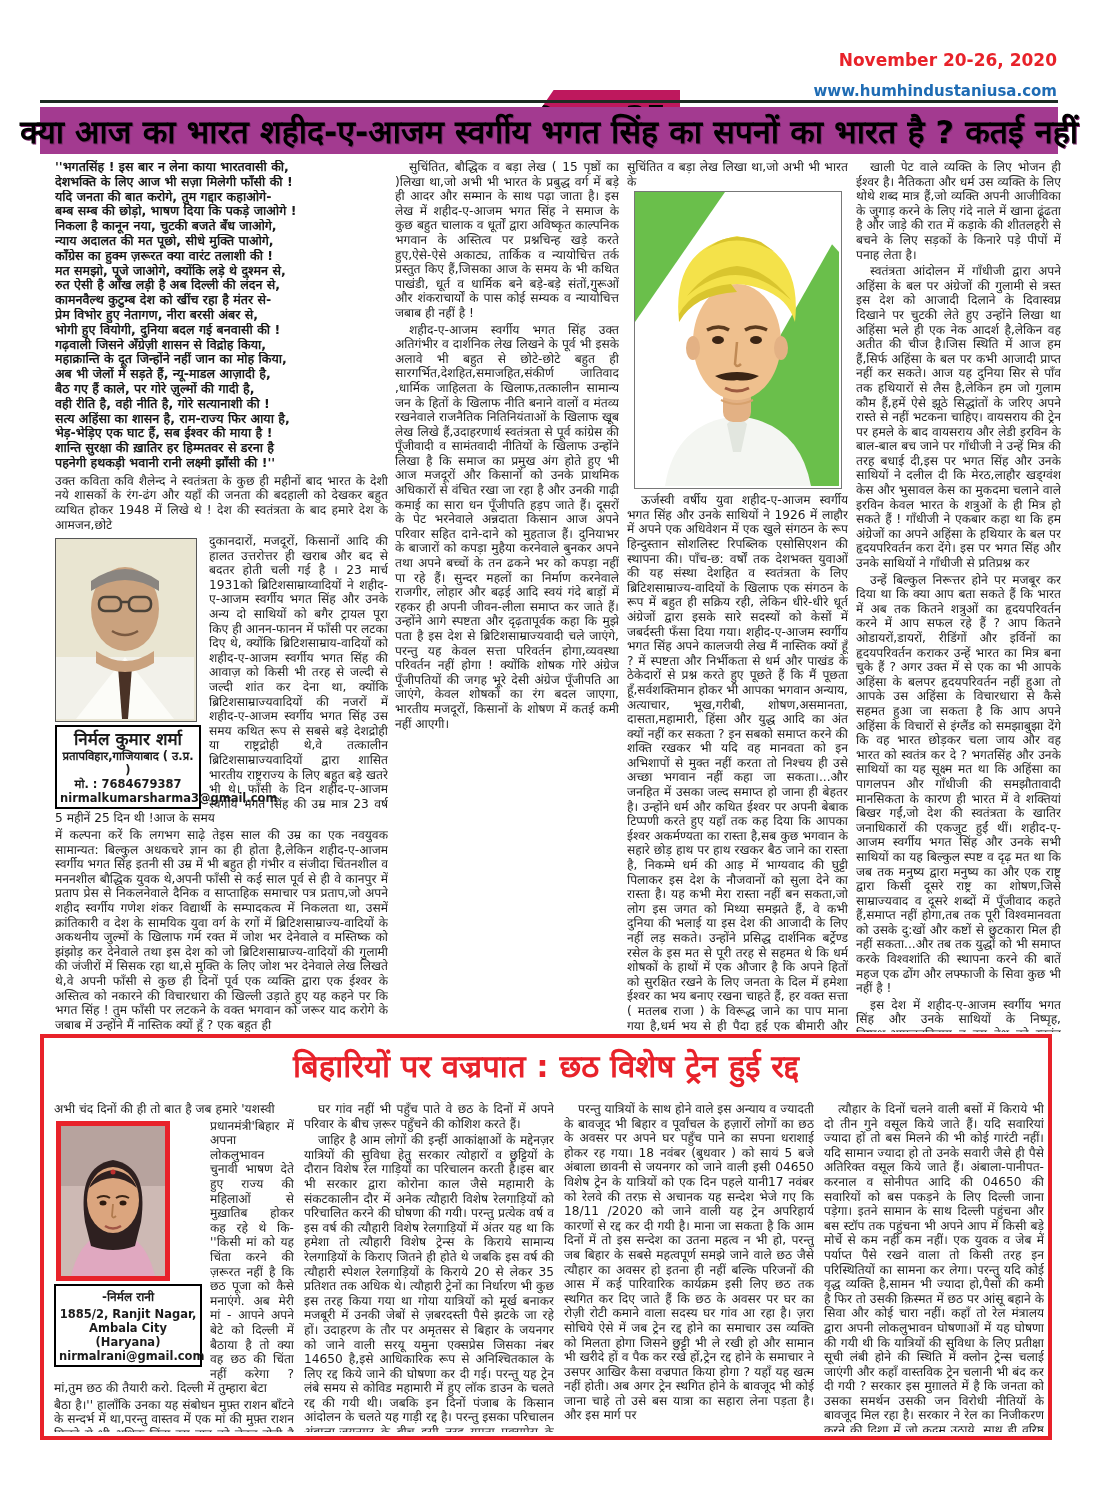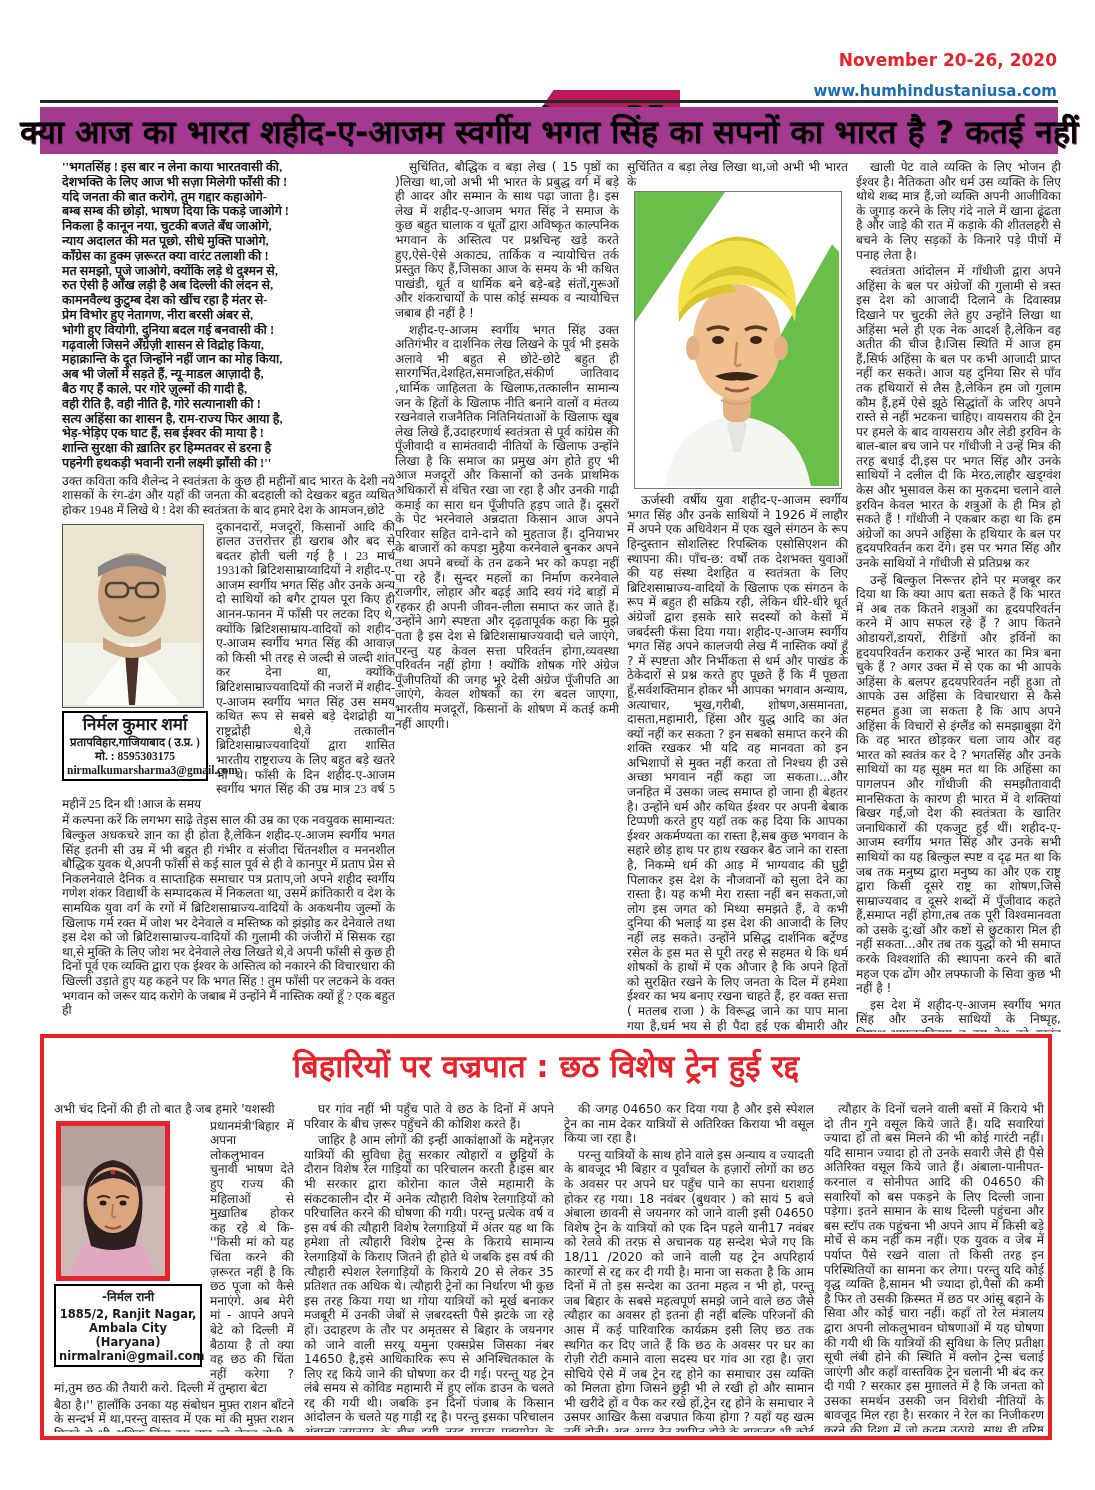--- a/index.html
+++ b/index.html
@@ -20,21 +20,21 @@
   
   .headline-bar{position:absolute;left:40px;top:107px;width:1018px;height:47px;background:#a33a90;
         display:flex;align-items:center;justify-content:center;overflow:visible;}
   .headline-bar span{color:#000000;font-weight:bold;font-size:32px;white-space:nowrap;text-shadow:1px 1px 0 #7d2a6e;}
 
   
   .col{position:absolute;top:160px;height:872px;overflow:hidden;text-align:justify;
        font-size:12.2px;line-height:14.6px;}
   .col p{margin:0 0 2px 0;text-indent:14px;}
   .col p.noindent{text-indent:0;}
-  #col1{left:62px;width:333px;font-family:Liberation Serif, serif;}
+  #col1{left:55px;width:333px;}
   #col2{left:395px;width:224px;}
   #col3{left:627px;width:221px;}
   #col4{left:856px;width:205px;}
 
   .poem{font-weight:bold;font-size:12.6px;line-height:14.8px;text-align:left;margin-bottom:3px;}
   .poem-line{white-space:nowrap;overflow:hidden;}
 
   
   .author1-box{float:left;width:146px;margin:4px 8px 2px 0;}
   .photo-frame1{width:140px;height:182px;border:1px solid #555;background:#e8e4d2;overflow:hidden;}
@@ -116,21 +116,21 @@
           <rect x="43" y="58" width="22" height="14" rx="6" fill="none" stroke="#4a4238" stroke-width="2.5"></rect>
           <rect x="73" y="58" width="22" height="14" rx="6" fill="none" stroke="#4a4238" stroke-width="2.5"></rect>
           <line x1="65" y1="63" x2="73" y2="63" stroke="#4a4238" stroke-width="2.5"></line>
           <path d="M56 92 Q69 100 82 92" stroke="#7a5940" stroke-width="2.5" fill="none"></path>
           <path d="M40 112 Q69 132 98 112 L98 124 Q69 142 40 124 Z" fill="#caa27e"></path>
         </svg>
       </div>
       <div class="caption1">
         <div class="cap-name">निर्मल कुमार शर्मा</div>
         <div class="cap-line">प्रतापविहार,गाजियाबाद ( उ.प्र. )</div>
-        <div class="cap-line">मो. : 8595303175</div>
+        <div class="cap-line">मो. : 7684679387</div>
         <div class="cap-line">nirmalkumarsharma3@gmail.com</div>
       </div>
     </div>
     <p class="noindent">दुकानदारों, मजदूरों, किसानों आदि की हालत उत्तरोत्तर ही खराब और बद से बदतर होती चली गई है । 23 मार्च 1931को ब्रिटिशसाम्राय्वादियों ने शहीद-ए-आजम स्वर्गीय भगत सिंह और उनके अन्य दो साथियों को बगैर ट्रायल पूरा किए ही आनन-फानन में फाँसी पर लटका दिए थे, क्योंकि ब्रिटिशसाम्राय-वादियों को शहीद-ए-आजम स्वर्गीय भगत सिंह की आवाज़ को किसी भी तरह से जल्दी से जल्दी शांत कर देना था, क्योंकि ब्रिटिशसाम्राज्यवादियों की नजरों में शहीद-ए-आजम स्वर्गीय भगत सिंह उस समय कथित रूप से सबसे बड़े देशद्रोही या राष्ट्रद्रोही थे,वे तत्कालीन ब्रिटिशसाम्राज्यवादियों द्वारा शासित भारतीय राष्ट्रराज्य के लिए बहुत बड़े खतरे भी थे। फाँसी के दिन शहीद-ए-आजम स्वर्गीय भगत सिंह की उम्र मात्र 23 वर्ष 5 महीनें 25 दिन थी !आज के समय</p>
     <p class="noindent">में कल्पना करें कि लगभग साढ़े तेइस साल की उम्र का एक नवयुवक सामान्यत: बिल्कुल अधकचरे ज्ञान का ही होता है,लेकिन शहीद-ए-आजम स्वर्गीय भगत सिंह इतनी सी उम्र में भी बहुत ही गंभीर व संजीदा चिंतनशील व मननशील बौद्धिक युवक थे,अपनी फाँसी से कई साल पूर्व से ही वे कानपुर में प्रताप प्रेस से निकलनेवाले दैनिक व साप्ताहिक समाचार पत्र प्रताप,जो अपने शहीद स्वर्गीय गणेश शंकर विद्यार्थी के सम्पादकत्व में निकलता था, उसमें क्रांतिकारी व देश के सामयिक युवा वर्ग के रगों में ब्रिटिशसाम्राज्य-वादियों के अकथनीय जुल्मों के खिलाफ गर्म रक्त में जोश भर देनेवाले व मस्तिष्क को झंझोड़ कर देनेवाले तथा इस देश को जो ब्रिटिशसाम्राज्य-वादियों की गुलामी की जंजीरों में सिसक रहा था,से मुक्ति के लिए जोश भर देनेवाले लेख लिखते थे,वे अपनी फाँसी से कुछ ही दिनों पूर्व एक व्यक्ति द्वारा एक ईश्वर के अस्तित्व को नकारने की विचारधारा की खिल्ली उड़ाते हुए यह कहने पर कि भगत सिंह ! तुम फाँसी पर लटकने के वक्त भगवान को जरूर याद करोगे के जबाब में उन्होंने मैं नास्तिक क्यों हूँ ?  एक बहुत ही</p>
   </div>
 
   <div class="col" id="col2">
     <div>
         <p>सुचिंतित, बौद्धिक व बड़ा लेख ( 15 पृष्ठों का )लिखा था,जो अभी भी भारत के प्रबुद्ध वर्ग में बड़े ही आदर और सम्मान के साथ पढ़ा जाता है। इस लेख में शहीद-ए-आजम भगत सिंह ने समाज के कुछ बहुत चालाक व धूर्तों द्वारा अविष्कृत काल्पनिक भगवान के अस्तित्व पर प्रश्नचिन्ह खड़े करते हुए,ऐसे-ऐसे अकाट्य, तार्किक व न्यायोचित्त तर्क प्रस्तुत किए हैं,जिसका आज के समय के भी कथित पाखंडी, धूर्त व धार्मिक बने बड़े-बड़े संतों,गुरूओं और शंकराचार्यों के पास कोई सम्यक व न्यायोचित्त जबाब ही नहीं है !</p>
@@ -227,21 +227,20 @@
     </div>
 
     <div class="s2col" id="s2c2">
       <div>
           <p>घर गांव नहीं भी पहुँच पाते वे छठ के  दिनों में अपने परिवार के बीच ज़रूर पहुँचने की कोशिश करते हैं।</p>
           <p>जाहिर है आम लोगों की इन्हीं आकांक्षाओं के मद्देनज़र यात्रियों की सुविधा हेतु सरकार त्योहारों व छुट्टियों के दौरान विशेष रेल गाड़ियों का परिचालन करती है।इस बार भी सरकार द्वारा कोरोना काल जैसे महामारी के संकटकालीन दौर में अनेक त्यौहारी विशेष रेलगाड़ियों को परिचालित करने की घोषणा की गयी। परन्तु प्रत्येक वर्ष व इस वर्ष की त्यौहारी विशेष रेलगाड़ियों में अंतर यह था कि हमेशा तो त्यौहारी विशेष ट्रेन्स के किराये सामान्य रेलगाड़ियों के किराए जितने ही होते थे जबकि  इस वर्ष की  त्यौहारी स्पेशल रेलगाड़ियों के किराये 20 से लेकर 35 प्रतिशत तक अधिक थे। त्यौहारी ट्रेनों का निर्धारण भी कुछ इस तरह किया गया था गोया यात्रियों को मूर्ख बनाकर मजबूरी में उनकी जेबों से ज़बरदस्ती पैसे झटके जा रहे हों। उदाहरण के तौर पर अमृतसर से बिहार के जयनगर को जाने वाली सरयू यमुना एक्सप्रेस जिसका नंबर  14650 है,इसे आधिकारिक रूप से अनिश्चितकाल के लिए रद्द किये जाने की घोषणा कर दी गई। परन्तु यह ट्रेन लंबे समय से कोविड महामारी में हुए लॉक डाउन के चलते रद्द की गयी थी। जबकि  इन दिनों पंजाब के किसान आंदोलन के चलते यह गाड़ी रद्द है। परन्तु इसका परिचालन अंबाला-जयनगर के बीच इसी तरह यमुना एक्सप्रेस के नाम से ही हो रहा है। परन्तु ट्रेन के नंबर में मामूली सा फेर बदल कर इसका नंबर 14650</p>
         </div>
     </div>
     <div class="s2col" id="s2c3">
       <div>
-          <p>की जगह 04650 कर  दिया गया है और इसे स्पेशल ट्रेन का नाम देकर यात्रियों से अतिरिक्त किराया भी वसूल किया जा रहा है।</p>
           <p>परन्तु यात्रियों के साथ होने वाले इस अन्याय व ज्यादती के बावजूद भी बिहार व पूर्वांचल के हज़ारों लोगों का छठ के अवसर पर अपने घर पहुँच पाने का सपना धराशाई होकर रह गया। 18 नवंबर (बुधवार ) को सायं 5 बजे अंबाला छावनी से जयनगर को जाने वाली इसी  04650 विशेष ट्रेन के यात्रियों को एक दिन पहले यानी17 नवंबर को रेलवे की तरफ़ से अचानक यह सन्देश भेजे गए कि 18/11 /2020 को जाने वाली यह ट्रेन अपरिहार्य कारणों से रद्द कर दी गयी है। माना जा सकता है कि आम दिनों में तो इस सन्देश का उतना महत्व न भी हो, परन्तु जब बिहार के सबसे महत्वपूर्ण समझे जाने वाले छठ जैसे त्यौहार का अवसर हो इतना ही नहीं बल्कि परिजनों की आस में कई पारिवारिक कार्यक्रम इसी लिए छठ तक स्थगित कर दिए जाते हैं कि छठ के अवसर पर घर का रोज़ी रोटी कमाने वाला सदस्य घर गांव आ रहा है। ज़रा सोचिये ऐसे में जब ट्रेन रद्द होने का समाचार उस व्यक्ति को मिलता होगा जिसने छुट्टी भी ले रखी हो और सामान भी खरीदे हों व पैक कर रखे हों,ट्रेन रद्द होने के समाचार ने उसपर आखिर कैसा वज्रपात किया होगा ? यहाँ यह खत्म नहीं होती। अब अगर ट्रेन स्थगित होने के बावजूद भी कोई जाना चाहे तो उसे बस यात्रा का सहारा लेना पड़ता है। और इस मार्ग पर</p>
         </div>
     </div>
     <div class="s2col" id="s2c4">
       <div>
           <p>त्यौहार के दिनों चलने वाली बसों में किराये भी दो तीन गुने वसूल किये जाते हैं। यदि सवारियां ज्यादा हों तो बस मिलने की भी कोई गारंटी नहीं। यदि सामान ज्यादा हो तो उनके सवारी जैसे ही पैसे अतिरिक्त वसूल किये जाते हैं। अंबाला-पानीपत-करनाल व सोनीपत आदि की 04650 की सवारियों को बस पकड़ने के लिए दिल्ली जाना पड़ेगा। इतने सामान के साथ दिल्ली पहुंचना और बस स्टॉप तक पहुंचना भी अपने आप में किसी बड़े मोर्चे से कम नहीं कम नहीं। एक युवक व जेब में पर्याप्त पैसे रखने वाला तो किसी तरह इन परिस्थितियों का सामना कर लेगा। परन्तु यदि कोई वृद्ध व्यक्ति है,सामन भी ज्यादा हो,पैसों की कमी है फिर तो उसकी क़िस्मत में छठ पर आंसू बहाने के सिवा और कोई चारा नहीं। कहाँ तो रेल मंत्रालय द्वारा अपनी लोकलुभावन घोषणाओं में यह घोषणा की गयी थी कि यात्रियों की सुविधा के लिए प्रतीक्षा सूची लंबी होने की स्थिति में क्लोन ट्रेन्स चलाई जाएंगी और कहाँ वास्तविक ट्रेन चलानी भी बंद कर दी गयी ? सरकार इस मुग़ालते में है कि जनता को उसका समर्थन उसकी जन विरोधी नीतियों के बावजूद मिल रहा है। सरकार ने रेल का निजीकरण करने की दिशा में जो क़दम उठाये, साथ ही वरिष्ठ नागरिकों को किराए में मिलने वाली छूट को भी समाप्त कर दिया,इसी से साफ़ ज़ाहिर है कि यह सरकार कारपोरेट घरानों की हमदर्द तथा आम लोगों के लिए अहितकारी निर्णय लेने वाली सरकार है। छठ के अवसर पर बिहार की ट्रेनों के रद्द बड़ा वज्रपात पूर्वांचल के लोगों व बिहारियों पर आखिर और क्या हो सकता है ?</p>
         </div>
     </div>
   </div>
 

